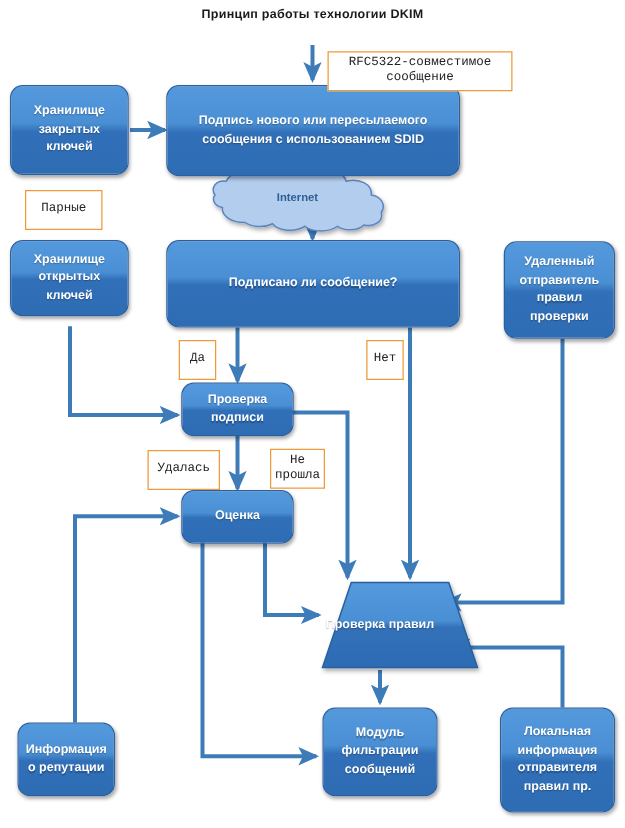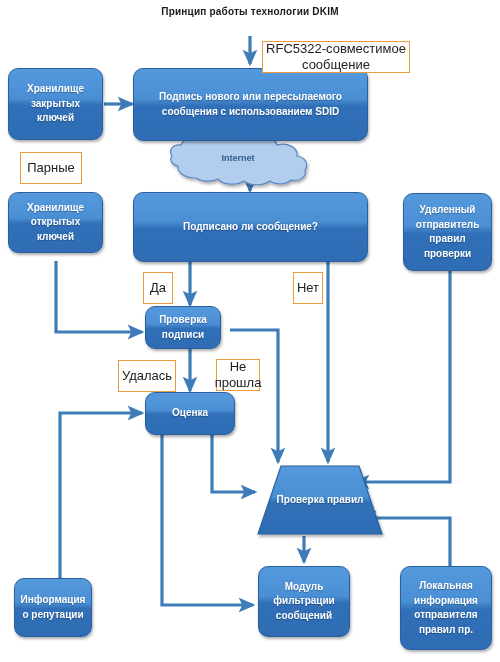--- a/index.html
+++ b/index.html
@@ -52,28 +52,29 @@
     z-index: 3;
   }
   .node .nlabel { display: block; width: 100%; }
   
   .tag {
     position: absolute;
     box-sizing: border-box;
     background: #ffffff;
     border: 1.5px solid #ed9a3d;
     color: #222222;
-    font-size: 13px;
+    font-size: 10px;
     display: flex;
     align-items: center;
     justify-content: center;
     text-align: center;
     z-index: 5;
     padding: 15px 2px;
     line-height: 1.2;
+    font-family: Liberation Mono, monospace;
   }
   
   .trapezoid {
     position: absolute;
     z-index: 3;
   }
   .trapezoid .tz-label {
     position: absolute;
     left: 0; top: 0;
     width: 100%; height: 100%;
@@ -192,29 +193,29 @@
 </div>
 
 <div class="node" style="left:133px; top:192px; width:235px; height:70px;">
   <span class="nlabel">Подписано ли сообщение?</span>
 </div>
 
 <div class="node" style="left:403px; top:193px; width:89px; height:78px;justify-content:flex-end;">
   <span class="nlabel">Удаленный отправитель правил проверки</span>
 </div>
 
-<div class="node" style="left:145px; top:306px; width:76px; height:43px;">
+<div class="node" style="left:145px; top:306px; width:90px; height:43px;">
   <span class="nlabel">Проверка подписи</span>
 </div>
 
 <div class="node" style="left:145px; top:392px; width:90px; height:43px;">
   <span class="nlabel">Оценка</span>
 </div>
 
-<div class="trapezoid" style="left:258px; top:466px; width:124px; height:68px;">
+<div class="trapezoid" style="left:242px; top:466px; width:124px; height:68px;">
   <div class="tz-label">Проверка правил</div>
 </div>
 
 <div class="node" style="left:14px; top:578px; width:78px; height:59px;">
   <span class="nlabel">Информация о репутации</span>
 </div>
 
 <div class="node" style="left:258px; top:566px; width:92px; height:71px;">
   <span class="nlabel">Модуль фильтрации сообщений</span>
 </div>

